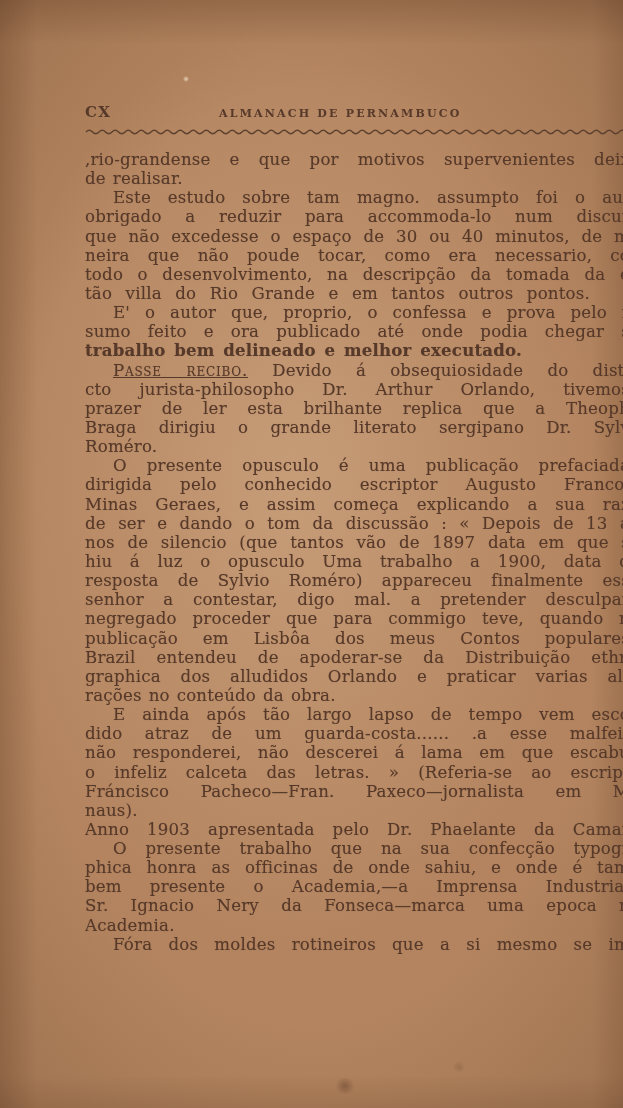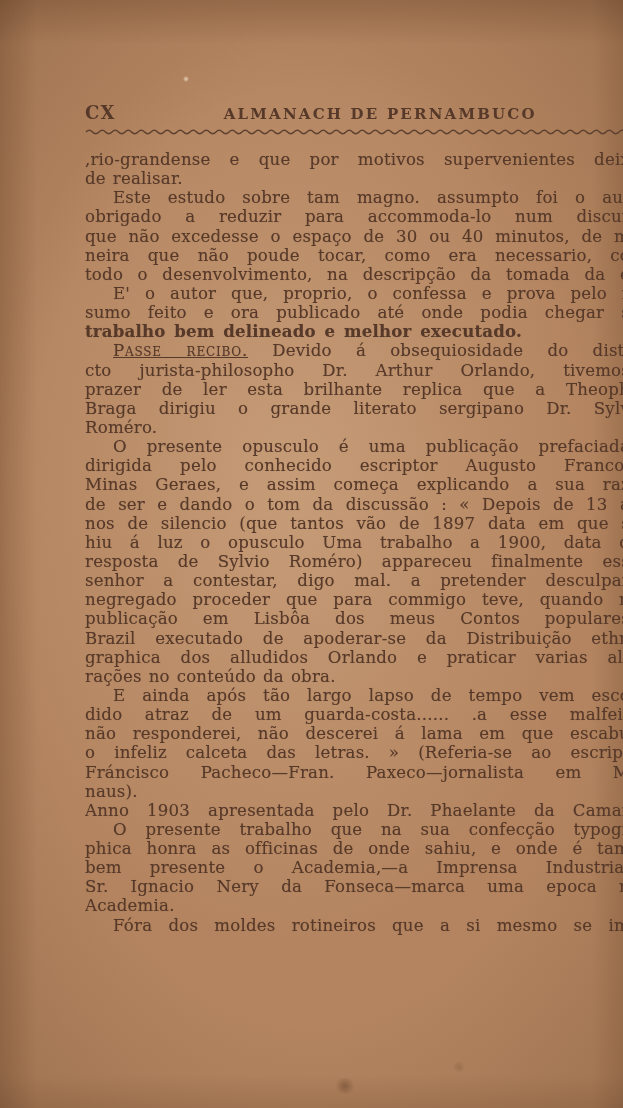--- a/index.html
+++ b/index.html
@@ -15,24 +15,24 @@
       linear-gradient(90deg, rgba(60,30,10,.20), rgba(60,30,10,0) 6%, rgba(60,30,10,0) 95%, rgba(60,30,10,.14));
     font-family:"DejaVu Serif", serif;
     color:#57392a;
   }
   .pagehead{
     position:absolute;top:102px;left:85px;width:538px;
     white-space:nowrap;
     font-weight:bold;
   }
   .pagenum{
-    font-size:18px;letter-spacing:1.2px;
+    font-size:15px;letter-spacing:1.2px;
   }
   .booktitle{
-    font-size:15px;letter-spacing:2.2px;margin-left:108px;
+    font-size:11px;letter-spacing:2.2px;margin-left:108px;
   }
   .wavy{
     position:absolute;top:126px;left:85px;width:560px;height:12px;
   }
   .bodytext{
     position:absolute;top:150px;left:85px;width:556px;
     font-size:16.6px;
     letter-spacing:.2px;
     text-shadow:0 0 .7px rgba(95,64,45,.45);
   }
@@ -83,39 +83,40 @@
     <path fill="none" stroke="#5f4130" stroke-width="1.5" d="M1 6 q3.25 -3.4 6.5 0 q3.25 3.4 6.5 0 q3.25 -3.4 6.5 0 q3.25 3.4 6.5 0 q3.25 -3.4 6.5 0 q3.25 3.4 6.5 0 q3.25 -3.4 6.5 0 q3.25 3.4 6.5 0 q3.25 -3.4 6.5 0 q3.25 3.4 6.5 0 q3.25 -3.4 6.5 0 q3.25 3.4 6.5 0 q3.25 -3.4 6.5 0 q3.25 3.4 6.5 0 q3.25 -3.4 6.5 0 q3.25 3.4 6.5 0 q3.25 -3.4 6.5 0 q3.25 3.4 6.5 0 q3.25 -3.4 6.5 0 q3.25 3.4 6.5 0 q3.25 -3.4 6.5 0 q3.25 3.4 6.5 0 q3.25 -3.4 6.5 0 q3.25 3.4 6.5 0 q3.25 -3.4 6.5 0 q3.25 3.4 6.5 0 q3.25 -3.4 6.5 0 q3.25 3.4 6.5 0 q3.25 -3.4 6.5 0 q3.25 3.4 6.5 0 q3.25 -3.4 6.5 0 q3.25 3.4 6.5 0 q3.25 -3.4 6.5 0 q3.25 3.4 6.5 0 q3.25 -3.4 6.5 0 q3.25 3.4 6.5 0 q3.25 -3.4 6.5 0 q3.25 3.4 6.5 0 q3.25 -3.4 6.5 0 q3.25 3.4 6.5 0 q3.25 -3.4 6.5 0 q3.25 3.4 6.5 0 q3.25 -3.4 6.5 0 q3.25 3.4 6.5 0 q3.25 -3.4 6.5 0 q3.25 3.4 6.5 0 q3.25 -3.4 6.5 0 q3.25 3.4 6.5 0 q3.25 -3.4 6.5 0 q3.25 3.4 6.5 0 q3.25 -3.4 6.5 0 q3.25 3.4 6.5 0 q3.25 -3.4 6.5 0 q3.25 3.4 6.5 0 q3.25 -3.4 6.5 0 q3.25 3.4 6.5 0 q3.25 -3.4 6.5 0 q3.25 3.4 6.5 0 q3.25 -3.4 6.5 0 q3.25 3.4 6.5 0 q3.25 -3.4 6.5 0 q3.25 3.4 6.5 0 q3.25 -3.4 6.5 0 q3.25 3.4 6.5 0 q3.25 -3.4 6.5 0 q3.25 3.4 6.5 0 q3.25 -3.4 6.5 0 q3.25 3.4 6.5 0 q3.25 -3.4 6.5 0 q3.25 3.4 6.5 0 q3.25 -3.4 6.5 0 q3.25 3.4 6.5 0 q3.25 -3.4 6.5 0 q3.25 3.4 6.5 0 q3.25 -3.4 6.5 0 q3.25 3.4 6.5 0 q3.25 -3.4 6.5 0 q3.25 3.4 6.5 0 q3.25 -3.4 6.5 0 q3.25 3.4 6.5 0 q3.25 -3.4 6.5 0 q3.25 3.4 6.5 0 q3.25 -3.4 6.5 0 q3.25 3.4 6.5 0 q3.25 -3.4 6.5 0 q3.25 3.4 6.5 0"></path>
   </svg>
   <main class="bodytext">
       <div class="line cut"><span>,rio-grandense e que por motivos supervenientes deix</span></div>
       <div class="line"><span>de realisar.</span></div>
       <div class="line cut indent"><span>Este estudo sobre tam magno. assumpto foi o aut</span></div>
       <div class="line cut"><span>obrigado a reduzir para accommoda-lo num discur</span></div>
       <div class="line cut"><span>que não excedesse o espaço de 30 ou 40 minutos, de m</span></div>
       <div class="line cut"><span>neira que não poude tocar, como era necessario, co</span></div>
       <div class="line cut"><span>todo o desenvolvimento, na descripção da tomada da e</span></div>
+      <div class="line cut" style="width: 505px;"><span>tão villa do Rio Grande e em tantos outros pontos.</span></div>
       <div class="line cut indent"><span>E' o autor que, proprio, o confessa e prova pelo r</span></div>
       <div class="line cut"><span>sumo feito e ora publicado até onde podia chegar s</span></div>
       <div class="line cut" style="width: 437px; font-weight: bold;"><span>trabalho bem delineado e melhor executado.</span></div>
       <div class="line cut indent"><span class="sc">Passe recibo.</span><span> Devido á obsequiosidade do disti</span></div>
       <div class="line cut"><span>cto jurista-philosopho Dr. Arthur Orlando, tivemos</span></div>
       <div class="line cut"><span>prazer de ler esta brilhante replica que a Theoph</span></div>
       <div class="line cut"><span>Braga dirigiu o grande literato sergipano Dr. Sylv</span></div>
       <div class="line"><span>Roméro.</span></div>
       <div class="line cut indent"><span>O presente opusculo é uma publicação prefaciada</span></div>
       <div class="line cut"><span>dirigida pelo conhecido escriptor Augusto Franco,</span></div>
       <div class="line cut"><span>Minas Geraes, e assim começa explicando a sua raz</span></div>
       <div class="line cut"><span>de ser e dando o </span><span class="it">tom</span><span> da discussão : « Depois de 13 a</span></div>
       <div class="line cut"><span>nos de silencio (que tantos vão de 1897 data em que s</span></div>
       <div class="line cut"><span>hiu á luz o opusculo </span><span class="it">Uma trabalho</span><span> a 1900, data d</span></div>
       <div class="line cut"><span>resposta de Sylvio Roméro) appareceu finalmente ess</span></div>
       <div class="line cut"><span>senhor a contestar, digo mal. a pretender desculpar</span></div>
       <div class="line cut"><span>negregado proceder que para commigo teve, quando n</span></div>
       <div class="line cut"><span>publicação em Lisbôa dos meus </span><span class="it">Contos populares</span></div>
-      <div class="line cut"><span class="it">Brazil</span><span> executado de apoderar-se da </span><span class="it">Distribuição ethn</span></div>
+      <div class="line cut"><span class="it">Brazil</span><span> entendeu de apoderar-se da </span><span class="it">Distribuição ethn</span></div>
       <div class="line cut"><span class="it">graphica</span><span> dos alludidos </span><span class="it">Orlando</span><span> e praticar varias </span><span class="it">alt</span></div>
       <div class="line"><span class="it">rações</span><span> no conteúdo da obra.</span></div>
       <div class="line cut indent"><span>E ainda após tão largo lapso de tempo vem esco</span></div>
       <div class="line cut"><span>dido atraz de um guarda-costa...... .a esse malfeit</span></div>
       <div class="line cut"><span>não responderei, não descerei á lama em que escabu</span></div>
       <div class="line cut"><span>o infeliz calceta das letras. » (Referia-se ao escript</span></div>
       <div class="line cut"><span>Fráncisco Pacheco—Fran. Paxeco—jornalista em M</span></div>
       <div class="line"><span>naus).</span></div>
       <div class="line cut"><span>Anno 1903  apresentada pelo Dr. Phaelante da Camar</span></div>
       <div class="line cut indent"><span>O presente trabalho que na sua confecção typogr</span></div>

